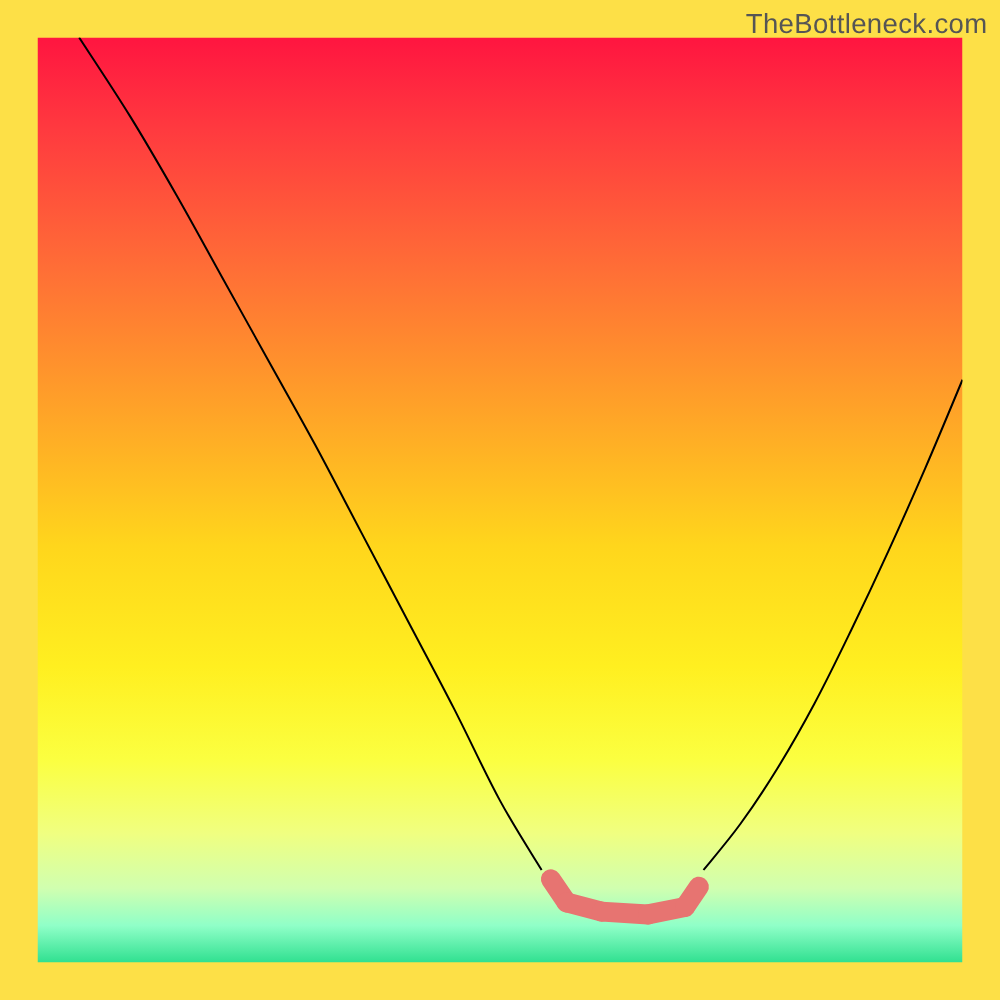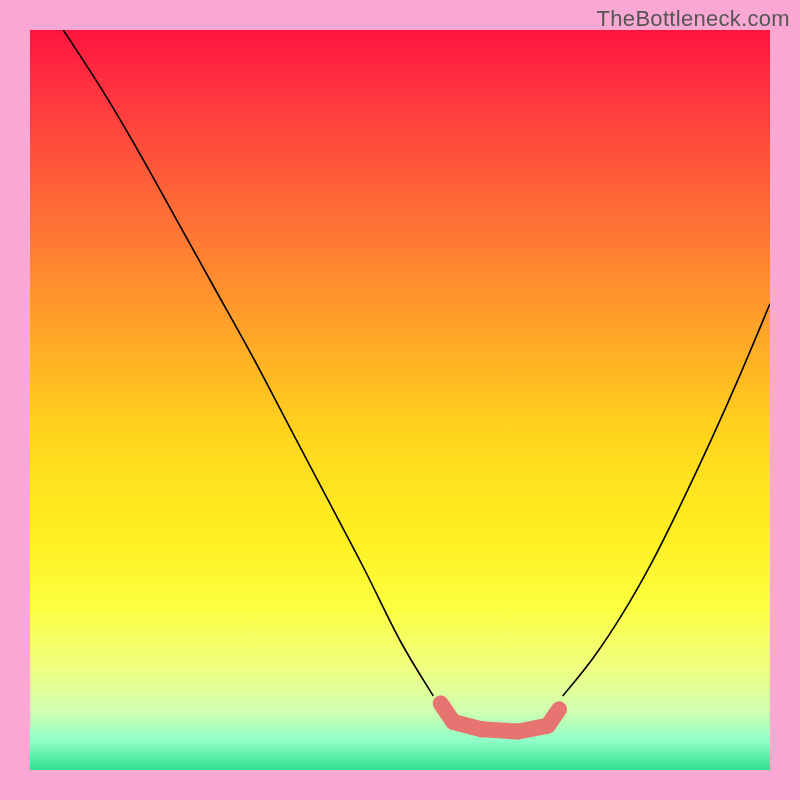--- a/index.html
+++ b/index.html
@@ -8,21 +8,21 @@
     width: 800px;
     height: 800px;
     background: #000;
     overflow: hidden;
     font-family: Arial, Helvetica, sans-serif;
   }
   .outer {
     position: relative;
     width: 800px;
     height: 800px;
-    background: #f9a8d4;
+    background: #fde047;
   }
   .watermark {
     position: absolute;
     top: 6px;
     right: 10px;
     color: #555;
     font-size: 22px;
     font-weight: 500;
     letter-spacing: 0.3px;
     z-index: 10;

